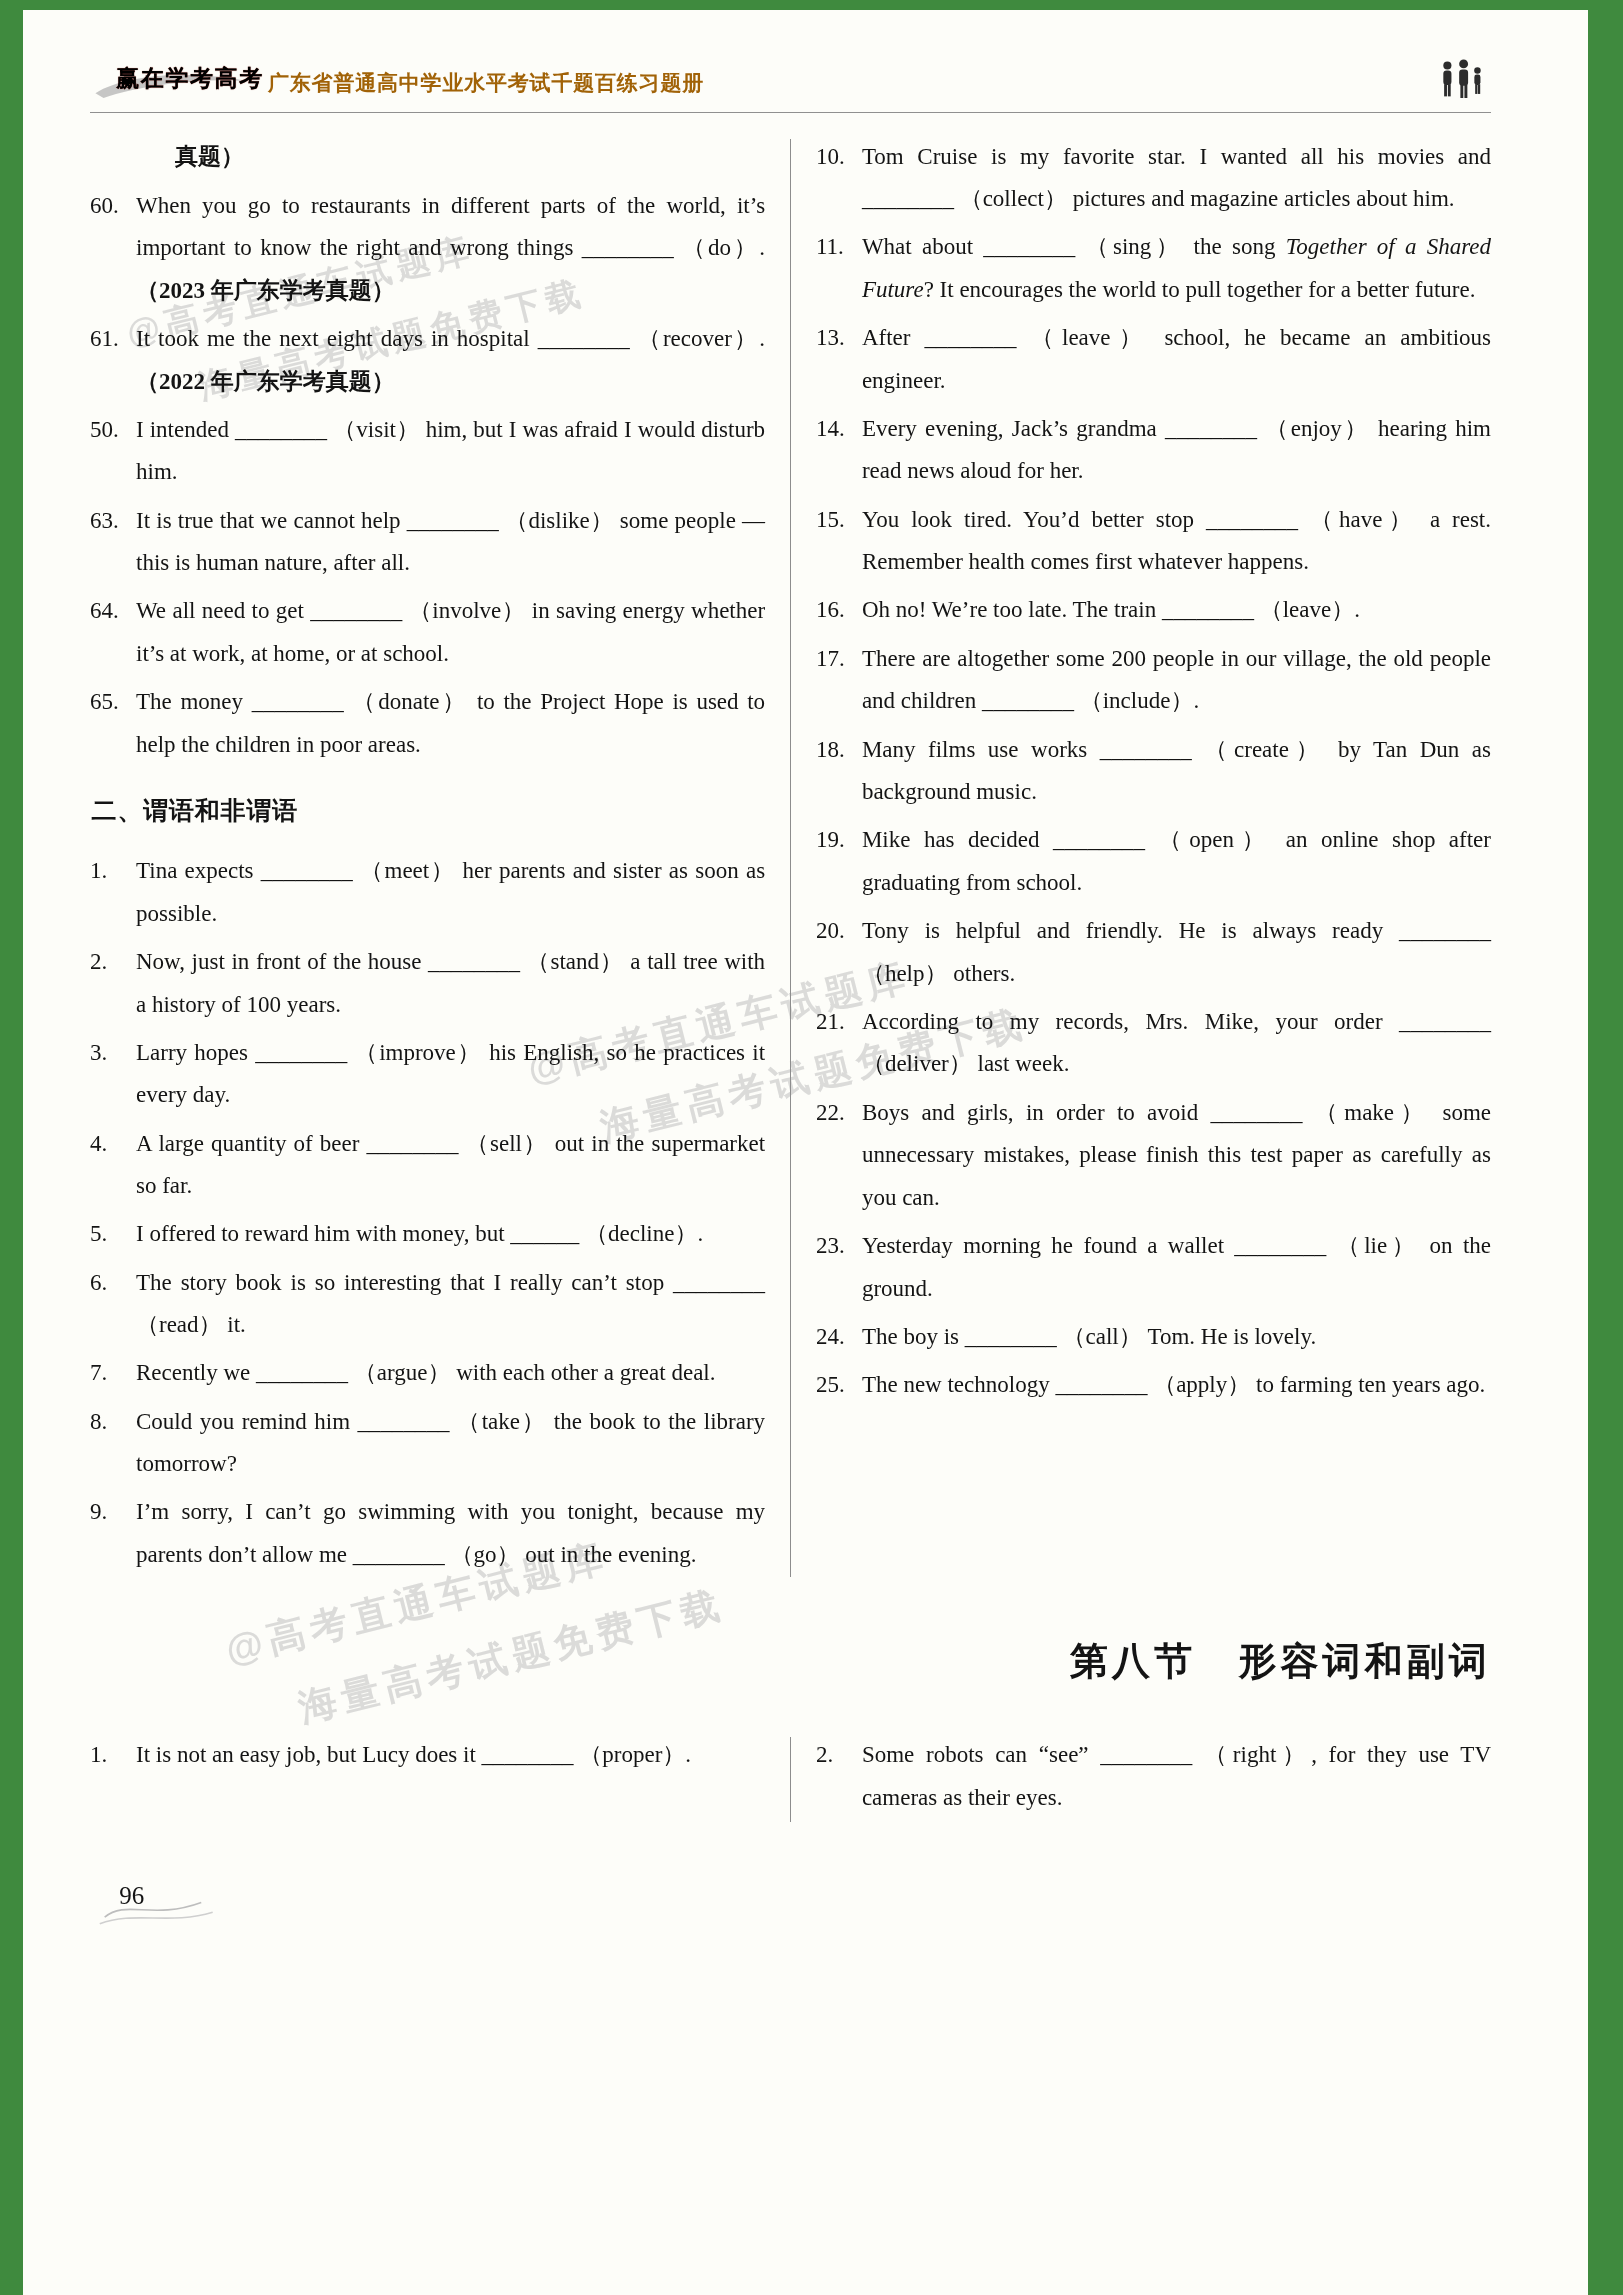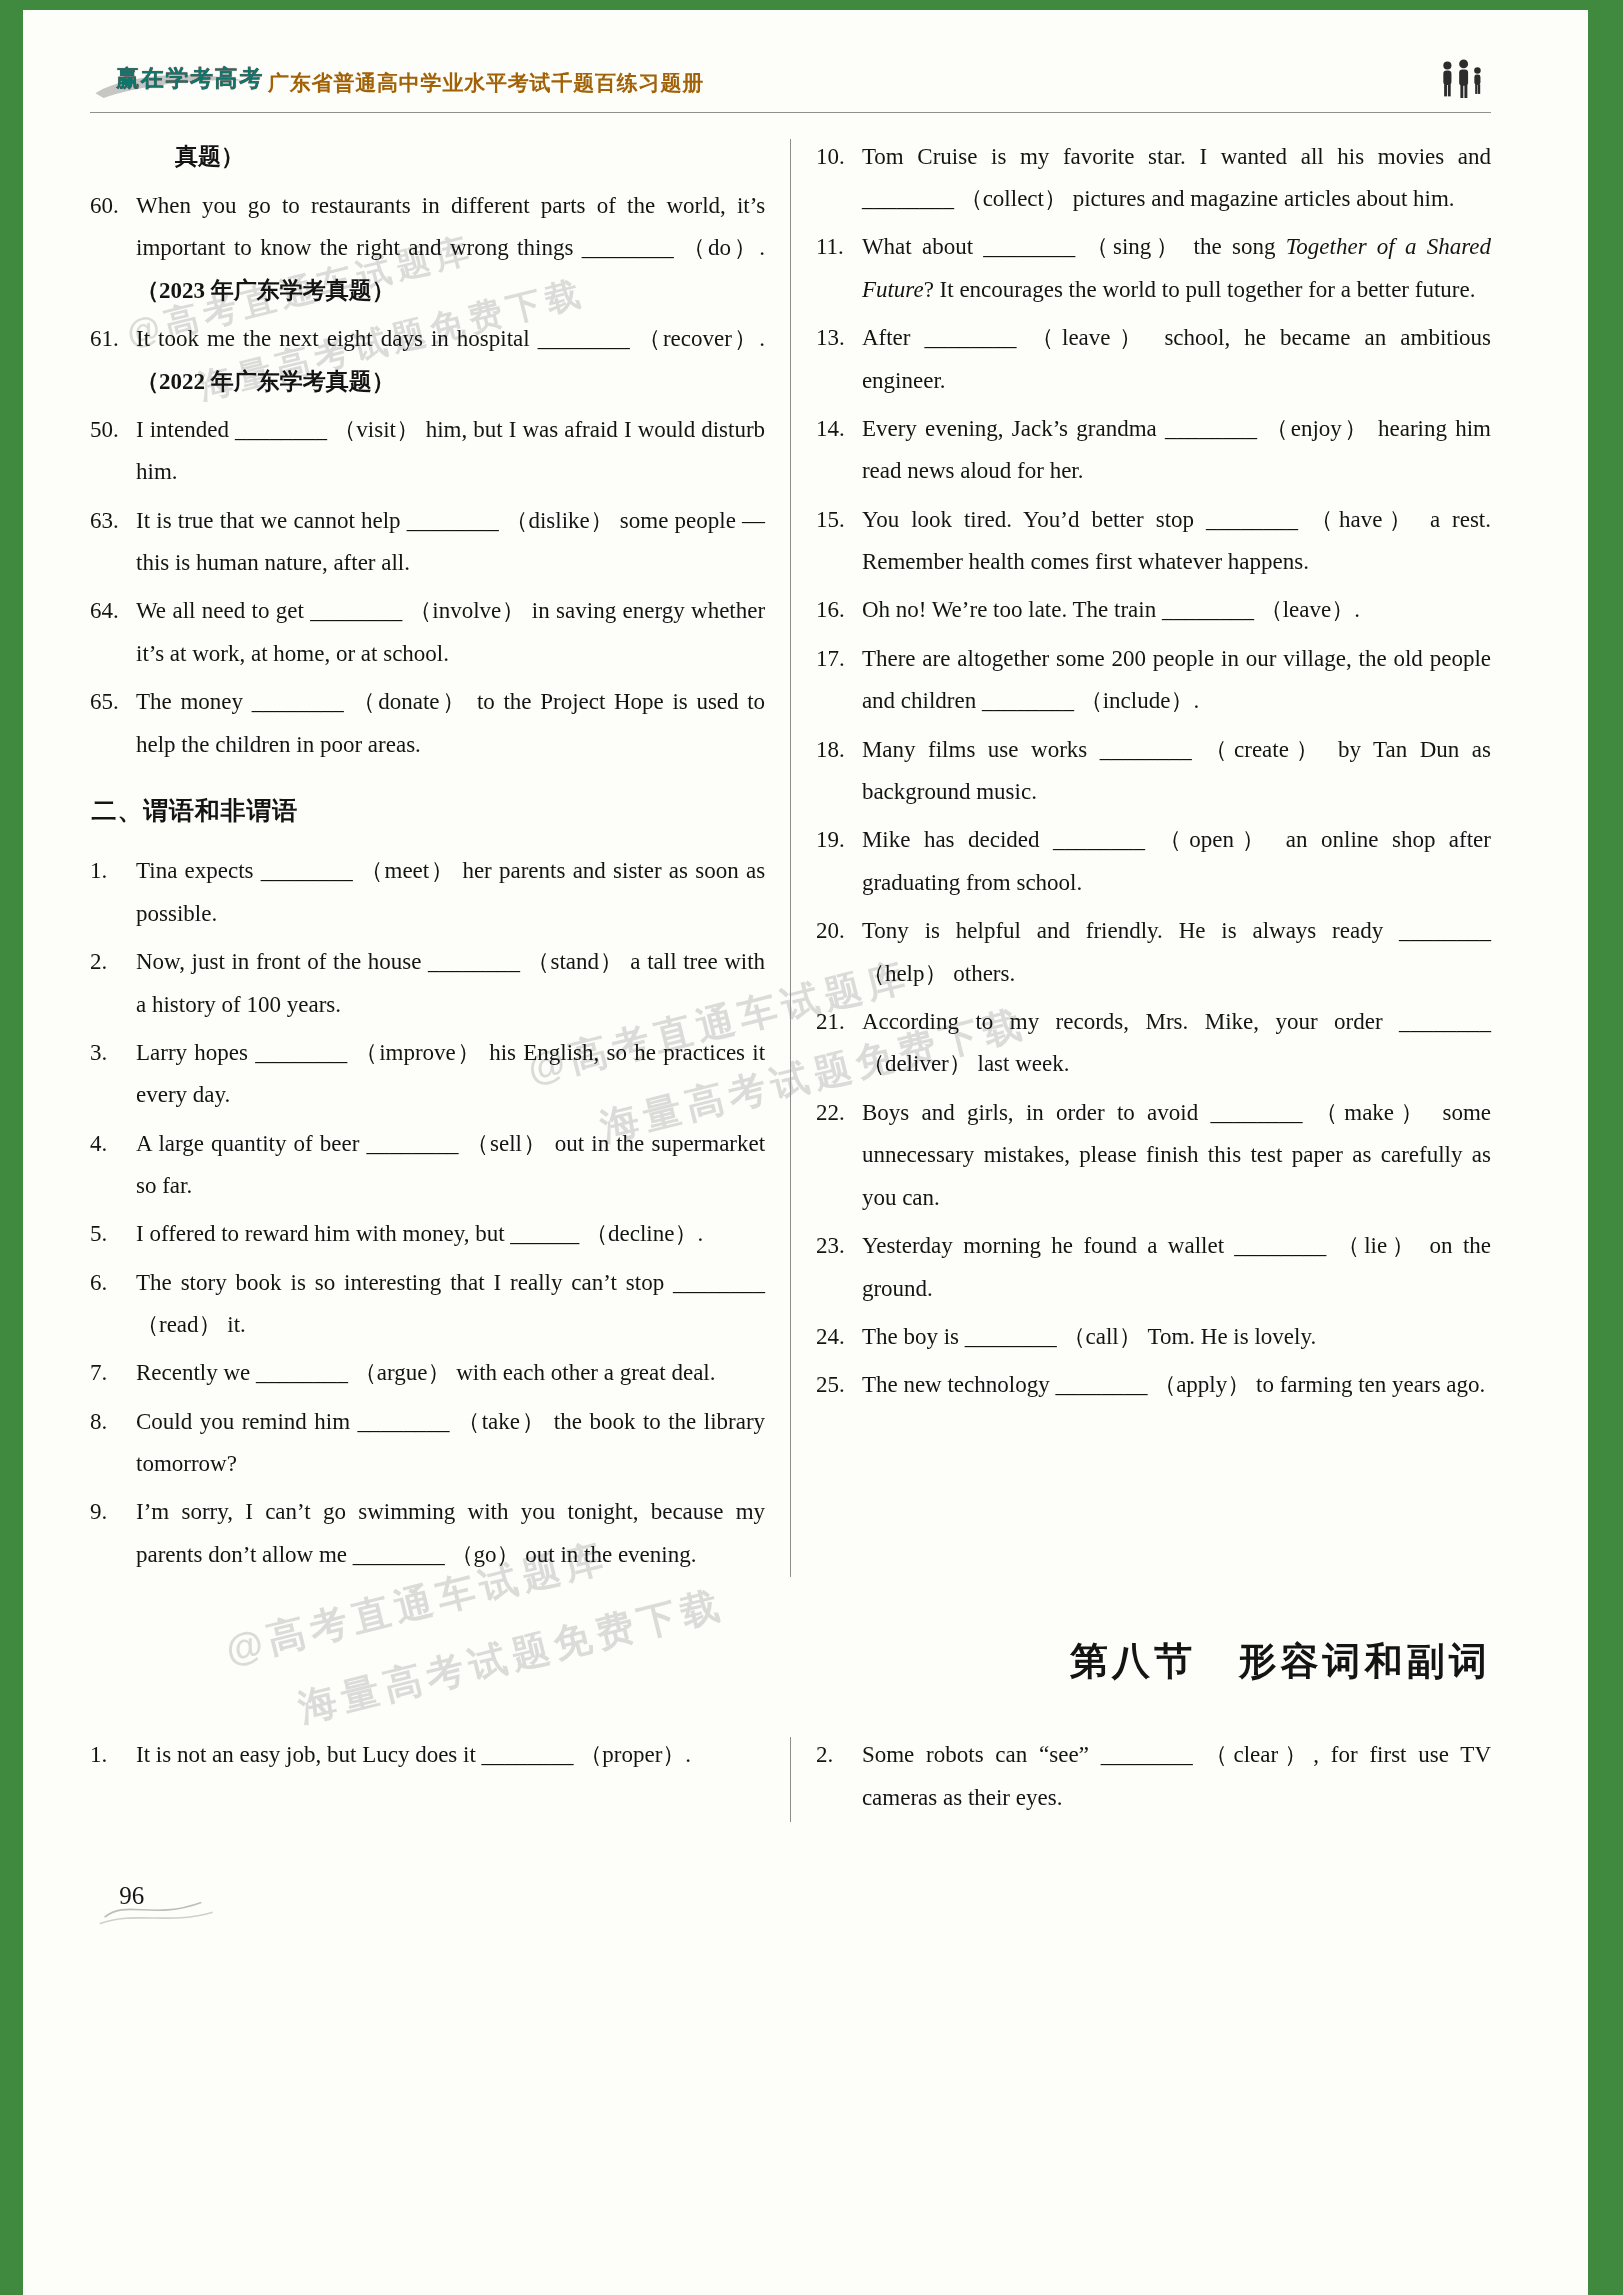--- a/index.html
+++ b/index.html
@@ -13,21 +13,21 @@
   .page{
     position:absolute;top:9.8px;left:23px;right:36px;bottom:0;
     background:#fdfdf9;overflow:hidden;
   }
   .inner{position:relative;z-index:1;padding:28px 97px 0 67px;}
 
   
   .hdr{display:flex;align-items:flex-end;gap:16.4px;padding:21px 3.3px 8.2px 1.6px;border-bottom:1.6px solid #909090;}
   .logo{position:relative;width:160px;height:44px;flex:0 0 auto;}
   .logo svg{position:absolute;left:0;bottom:0;}
-  .logo-text{position:absolute;left:24.6px;top:3.3px;font-size:23px;font-weight:bold;color:#0f766e;letter-spacing:1.6px;white-space:nowrap;text-shadow:0 0 0.8px #7c140c;}
+  .logo-text{position:absolute;left:24.6px;top:3.3px;font-size:23px;font-weight:bold;color:#000000;letter-spacing:1.6px;white-space:nowrap;text-shadow:0 0 0.8px #7c140c;}
   .book-title{font-size:21px;font-weight:bold;letter-spacing:0.8px;padding-bottom:6.5px;color:#a16207;}
   .people{margin-left:auto;padding-bottom:1.6px;}
 
   
   .cols{display:flex;align-items:stretch;margin-top:23px;}
   .col{flex:1;min-width:0;}
   .vdiv{flex:0 0 1.6px;background:#8d8d8d;margin:3.3px 24.6px 4.9px 24.6px;}
 
   
   .item{display:flex;margin-bottom:5.7px;}
@@ -246,21 +246,21 @@
       <div class="col">
         <div class="item">
           <span class="num">1.</span>
           <div class="txt">It is not an easy job, but Lucy does it ________ （proper）.</div>
         </div>
       </div>
       <div class="vdiv"></div>
       <div class="col">
         <div class="item">
           <span class="num">2.</span>
-          <div class="txt">Some robots can “see” ________ （clear）, for first use TV cameras as their eyes.</div>
+          <div class="txt">Some robots can “see” ________ （right）, for they use TV cameras as their eyes.</div>
         </div>
       </div>
     </div>
 
     <div class="pagenum-wrap">
       <svg width="123" height="36" viewBox="0 0 150 44">
         <path d="M8 32 C 34 10, 66 36, 126 14" stroke="#bdbdbd" stroke-width="2" fill="none"></path>
         <path d="M2 40 C 44 24, 88 42, 140 26" stroke="#cfcfcf" stroke-width="2" fill="none"></path>
       </svg>
       <span class="pagenum">96</span>

